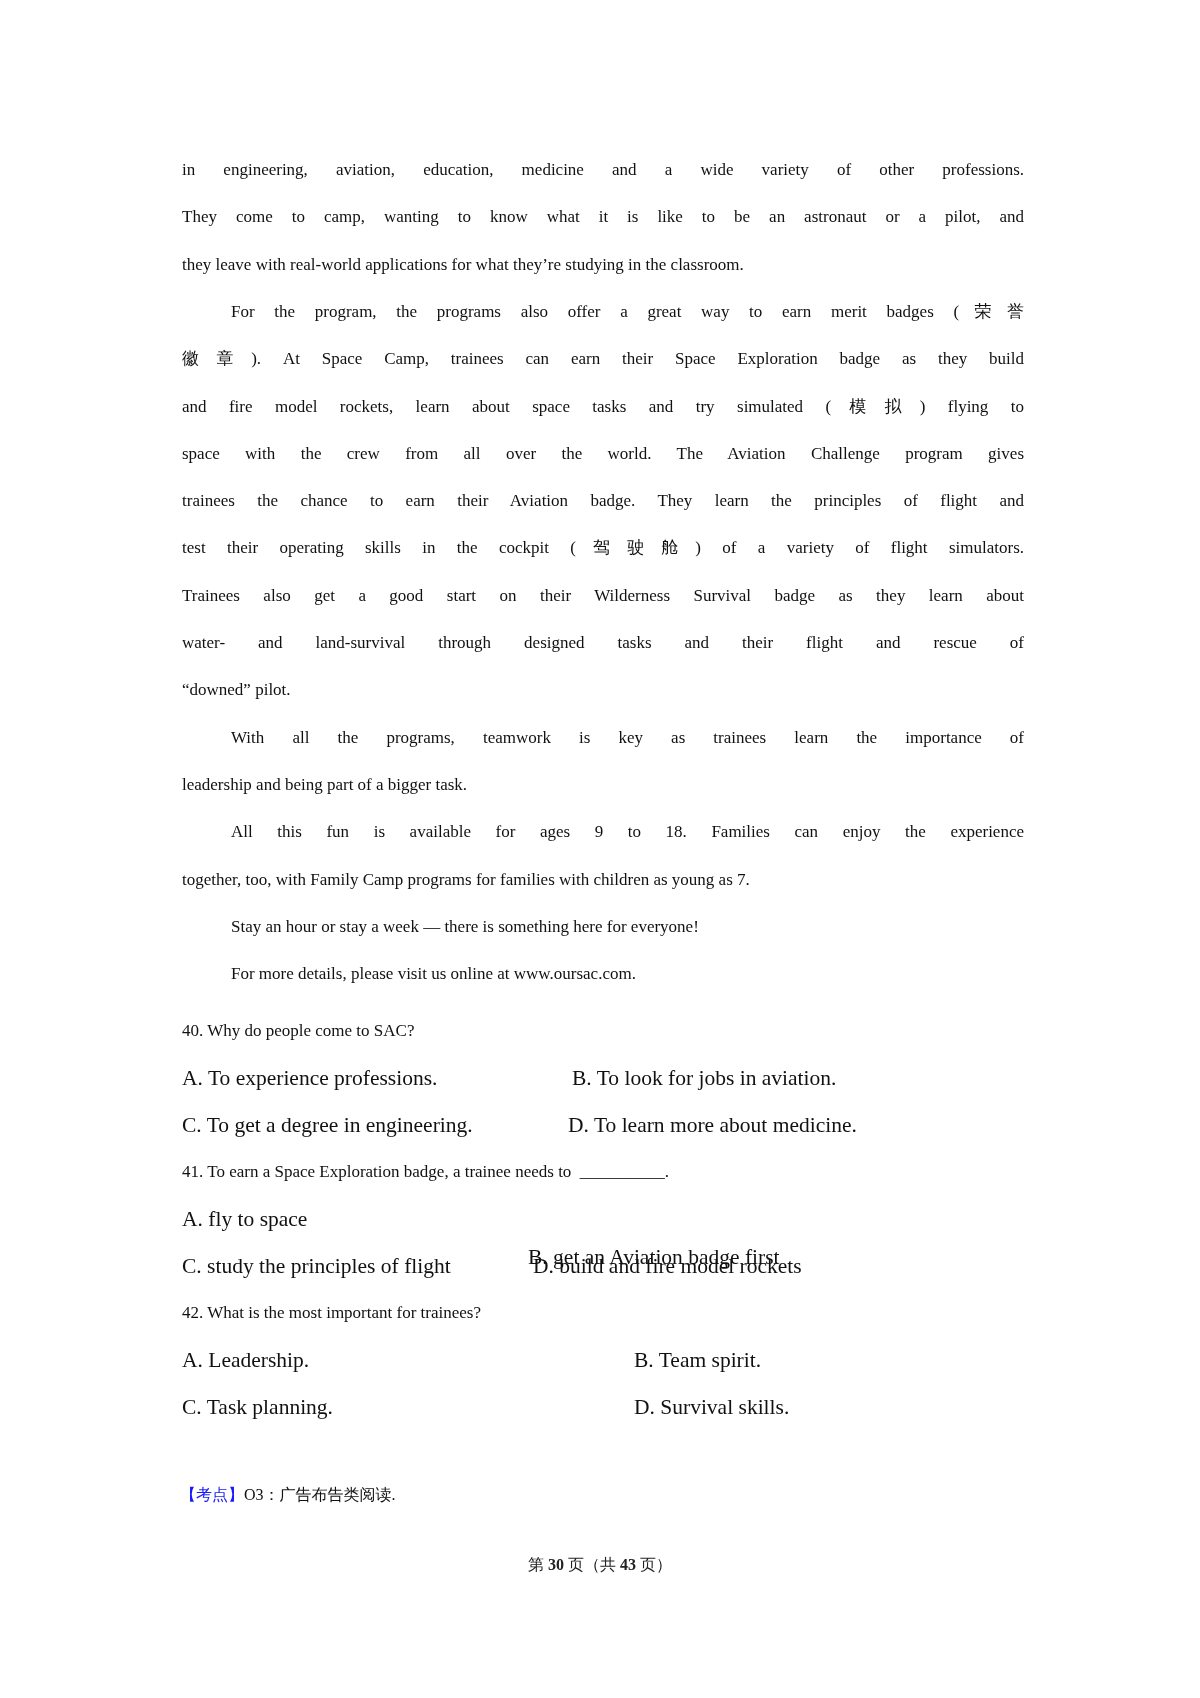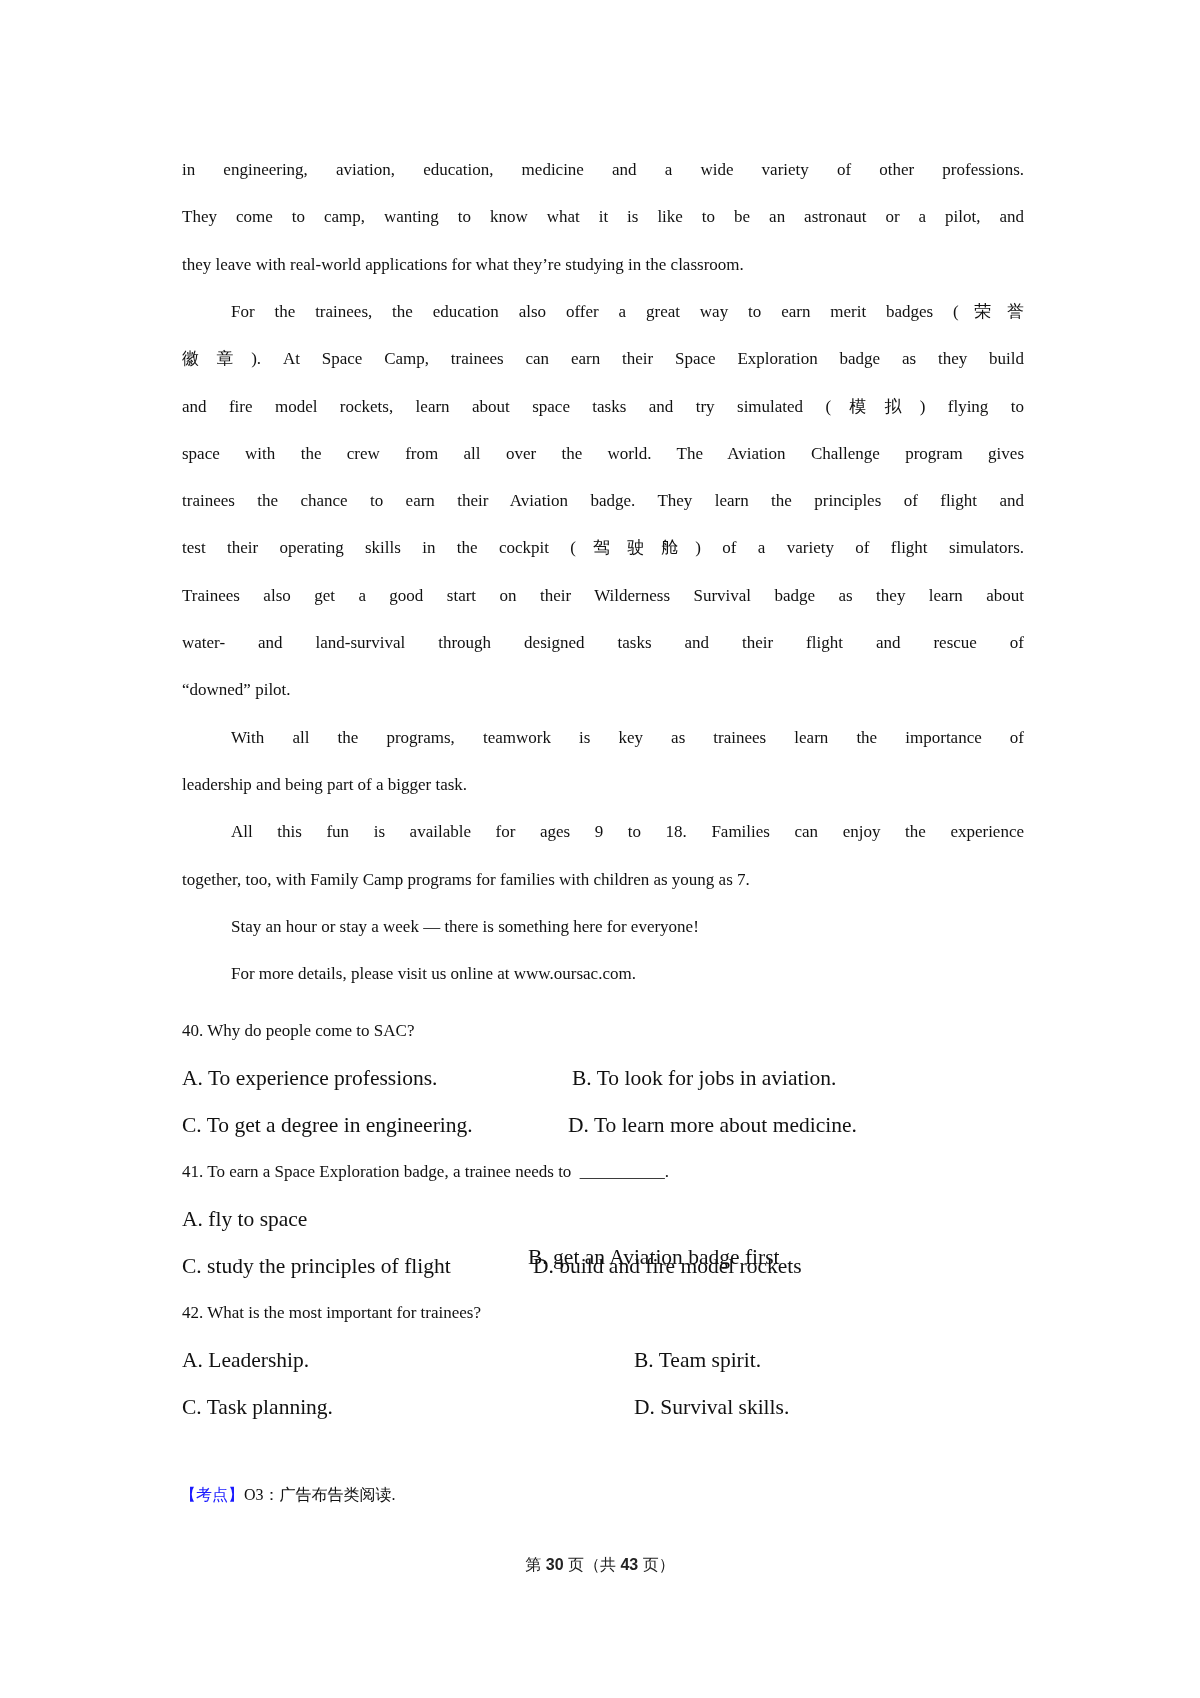--- a/index.html
+++ b/index.html
@@ -7,33 +7,33 @@
          font-family: "Liberation Serif", "DejaVu Serif", serif; color: #111; }
   .page { position: absolute; left: 0; top: 0; width: 1200px; height: 1698px; }
   .line { position: absolute; left: 182px; width: 842px; font-size: 17px; line-height: 30px;
           white-space: nowrap; }
   .just { text-align: justify; text-align-last: justify; }
   .indent { left: 231px; width: 793px; }
   .opt { position: absolute; font-size: 21.5px; line-height: 30px; white-space: nowrap; }
   .kd { position: absolute; left: 180px; top: 1480px; font-size: 16px; line-height: 30px; white-space: nowrap; }
   .kd-bracket { color: #1a1aff; }
   .footer { position: absolute; left: 0; width: 1200px; top: 1555px; text-align: center;
-            font-family: Liberation Sans, sans-serif; font-size: 16px; color: #222; }
+            font-family: Liberation Serif, serif; font-size: 16px; color: #222; }
   .footer b { font-weight: bold; }
 </style>
 </head>
 <body>
 
 <div class="page">
 
   <div id="passage">
       <div class="line just" style="top: 155px;">in engineering, aviation, education, medicine and a wide variety of other professions.</div>
       <div class="line just" style="top: 202px;">They come to camp, wanting to know what it is like to be an astronaut or a pilot, and</div>
       <div class="line" style="top: 250px;">they leave with real-world applications for what they’re studying in the classroom.</div>
-      <div class="line just indent" style="top: 297px;">For the trainees, the education also offer a great way to earn merit badges (荣誉</div>
+      <div class="line just indent" style="top: 297px;">For the program, the programs also offer a great way to earn merit badges (荣誉</div>
       <div class="line just" style="top: 344px;">徽章). At Space Camp, trainees can earn their Space Exploration badge as they build</div>
       <div class="line just" style="top: 392px;">and fire model rockets, learn about space tasks and try simulated (模拟) flying to</div>
       <div class="line just" style="top: 439px;">space with the crew from all over the world. The Aviation Challenge program gives</div>
       <div class="line just" style="top: 486px;">trainees the chance to earn their Aviation badge. They learn the principles of flight and</div>
       <div class="line just" style="top: 533px;">test their operating skills in the cockpit (驾驶舱) of a variety of flight simulators.</div>
       <div class="line just" style="top: 581px;">Trainees also get a good start on their Wilderness Survival badge as they learn about</div>
       <div class="line just" style="top: 628px;">water- and land-survival through designed tasks and their flight and rescue of</div>
       <div class="line" style="top: 675px;">“downed” pilot.</div>
       <div class="line just indent" style="top: 723px;">With all the programs, teamwork is key as trainees learn the importance of</div>
       <div class="line" style="top: 770px;">leadership and being part of a bigger task.</div>

